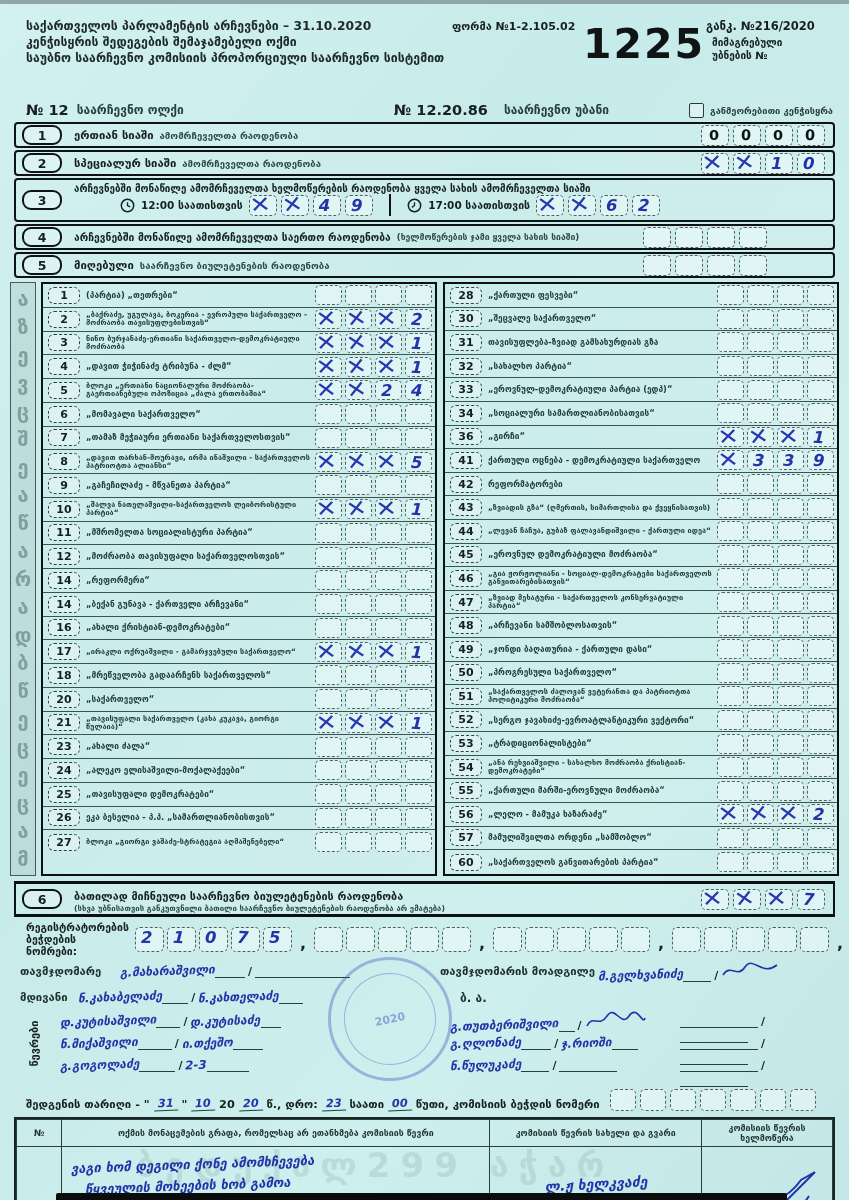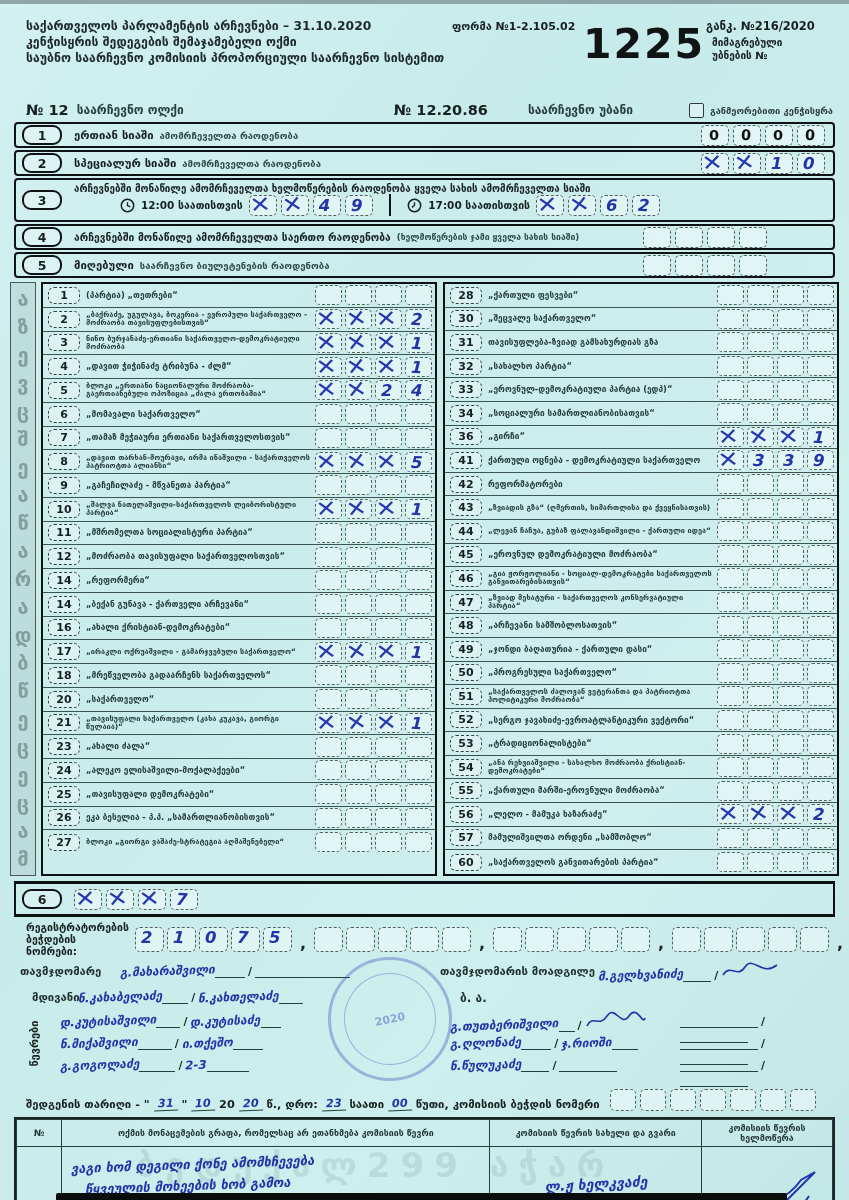--- a/index.html
+++ b/index.html
@@ -9,21 +9,21 @@
   
   .hdr{position:relative;height:96px;padding:14px 16px 0 26px;box-sizing:border-box;}
   .titles{width:470px;font-size:12.3px;font-weight:bold;line-height:1.32;color:#1d2a28;}
   .formno{position:absolute;left:452px;top:16px;font-size:11px;font-weight:bold;}
   .bignum{position:absolute;left:583px;top:16px;font-size:41px;font-weight:bold;letter-spacing:2px;color:#101414;}
   .ordno{position:absolute;left:706px;top:15px;font-size:11.5px;font-weight:bold;}
   .attached{position:absolute;left:712px;top:33px;width:110px;font-size:10px;font-weight:bold;line-height:1.25;}
   .numrow{display:flex;align-items:center;padding:0 16px 2px 26px;height:20px;}
   .numrow b{font-size:14.5px;margin-right:8px;}
   .numrow .lbl{font-size:12px;font-weight:bold;color:#28403d;}
-  .numrow .mid{margin-left:210px;display:flex;align-items:center;gap:24px;}
+  .numrow .mid{margin-left:210px;display:flex;align-items:center;}
   .repeat{margin-left:auto;display:flex;align-items:center;gap:6px;}
   .chk{width:13px;height:13px;border:1.6px solid #2c3b3a;border-radius:2px;background:rgba(255,255,255,.35);}
   .repeat span{font-size:9.3px;font-weight:bold;color:#2a3f3d;}
   
   .srow{position:relative;display:flex;align-items:center;margin:0 14px 2px 14px;height:22px;
         border:2.2px solid #101313;border-radius:4px;padding:0 6px;background:rgba(255,255,255,.06);}
   .badge{min-width:36px;height:16px;border:2px solid #101313;border-radius:9px;display:flex;align-items:center;
          justify-content:center;font-size:12.5px;font-weight:bold;margin-right:12px;background:rgba(255,255,255,.25);}
   .main{font-size:11.3px;font-weight:bold;margin-right:6px;}
   .sub{font-size:9.6px;font-weight:bold;color:#2c4a46;}
@@ -845,20 +845,24 @@
             <span class="vbox"></span>
             <span class="vbox"></span>
             <span class="vbox"></span>
           </span>
         </div>
       </div>
   </div>
 
   <div class="srow s6" style="border-radius:0;margin-top:5px">
     <span class="badge">6</span>
+    <span style="flex:1">
+      <span class="main" style="font-size:10.8px">ბათილად მიჩნეული საარჩევნო ბიულეტენების რაოდენობა</span>
+      <span class="sub">(სხვა უბნისათვის განკუთვნილი ბათილი საარჩევნო ბიულეტენების რაოდენობა არ ემატება)</span>
+    </span>
     <span class="boxes" style="margin-right:2px">
         <span class="vbox">
           <span class="mx">✕</span>
         </span>
         <span class="vbox">
           <span class="mx">✕</span>
         </span>
         <span class="vbox">
           <span class="mx">✕</span>
         </span>
@@ -920,21 +924,21 @@
 
   <div class="off">
     <span class="abs plabel" style="left:0;top:2px">თავმჯდომარე</span>
     <span class="abs" style="left:100px;top:0"><span class="hwname">გ.მახარაშვილი</span><span class="line" style="width:30px"></span><span class="slash">/</span><span class="line" style="width:95px"></span></span>
 
     <span class="abs plabel" style="left:420px;top:2px">თავმჯდომარის მოადგილე</span>
     <span class="abs" style="left:578px;top:0"><span class="hwname">მ.გელხვანიძე</span><span class="line" style="width:28px"></span><span class="slash">/</span><svg class="squig sig" width="60" height="16">
           <path d="M2 12 C10 0 16 16 24 4 S40 14 56 2" fill="none" stroke="#2334a9" stroke-width="1.6"></path>
         </svg></span>
 
-    <span class="abs plabel" style="left:12px;top:28px">მდივანი</span>
+    <span class="abs plabel" style="left:0;top:28px">მდივანი</span>
     <span class="abs" style="left:58px;top:26px"><span class="hwname">ნ.კახაბელაძე</span><span class="line" style="width:26px"></span><span class="slash">/</span><span class="hwname">ნ.კახთელაძე</span><span class="line" style="width:24px"></span></span>
     <span class="abs plabel" style="left:440px;top:28px;font-size:12px">ბ. ა.</span>
 
     <span class="memlbl">წევრები</span>
 
     <span class="abs" style="left:40px;top:50px"><span class="hwname">დ.კუტისაშვილი</span><span class="line" style="width:24px"></span><span class="slash">/</span><span class="hwname">დ.კუტისაძე</span><span class="line" style="width:20px"></span></span>
     <span class="abs" style="left:40px;top:72px"><span class="hwname">ნ.მიქაშვილი</span><span class="line" style="width:34px"></span><span class="slash">/</span><span class="hwname">ი.თქეშო</span><span class="line" style="width:30px"></span></span>
     <span class="abs" style="left:40px;top:94px"><span class="hwname">გ.გოგოლაძე</span><span class="line" style="width:36px"></span><span class="slash">/</span><span class="hwname">2-3</span><span class="line" style="width:42px"></span></span>
 
     <span class="abs" style="left:430px;top:50px"><span class="hwname">გ.თუთბერიშვილი</span><span class="line" style="width:16px"></span><span class="slash">/</span><svg class="squig sig" width="62" height="16">

